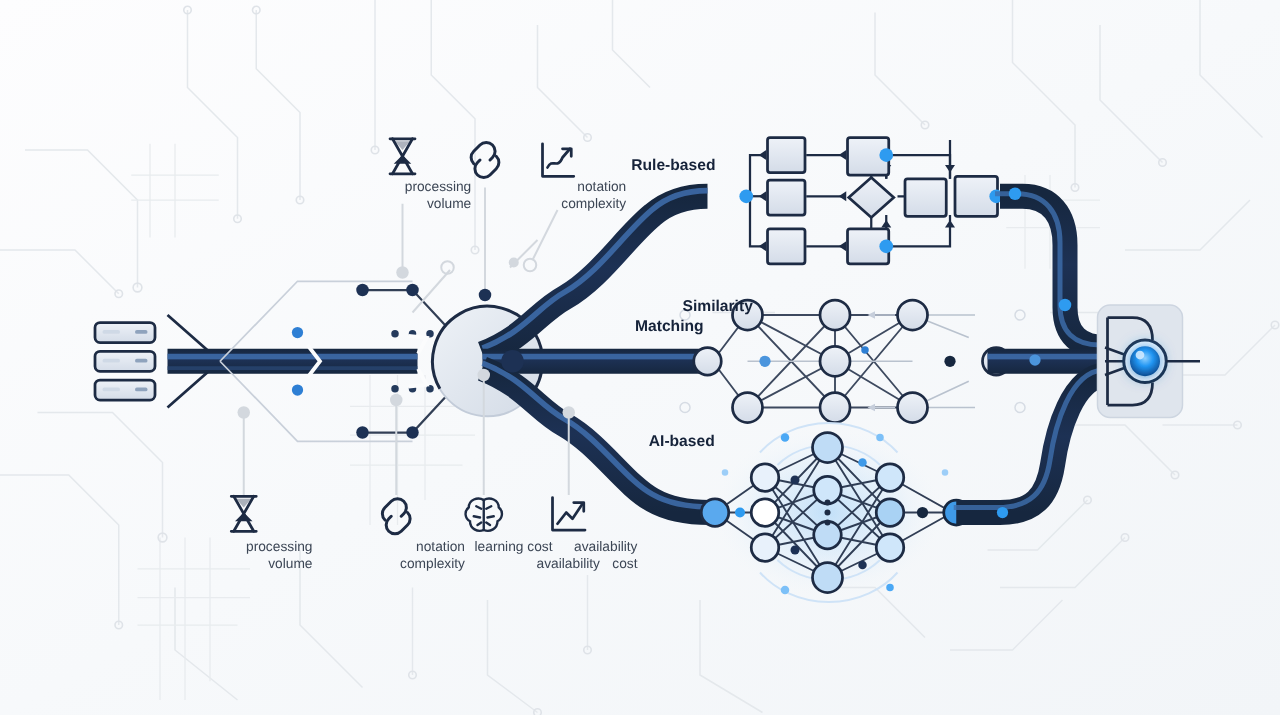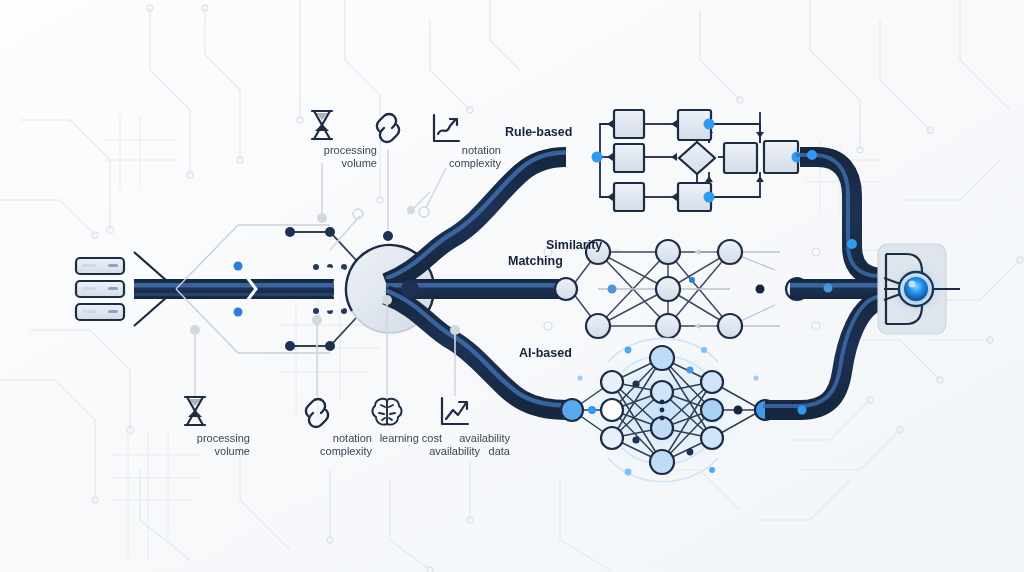--- a/index.html
+++ b/index.html
@@ -500,15 +500,15 @@
 <div class="lbl icon-lbl" style="left:140px;top:432px;">processing</div>
 <div class="lbl icon-lbl" style="left:140px;top:445px;">volume</div>
 
 <div class="lbl icon-lbl" style="left:262px;top:432px;">notation</div>
 <div class="lbl icon-lbl" style="left:262px;top:445px;">complexity</div>
 
 <div class="lbl icon-lbl" style="left:332px;top:432px;">learning cost</div>
 <div class="lbl icon-lbl" style="left:332px;top:445px;padding-left:38px;">availability</div>
 
 <div class="lbl icon-lbl" style="left:400px;top:432px;">availability</div>
-<div class="lbl icon-lbl" style="left:400px;top:445px;">data</div>
+<div class="lbl icon-lbl" style="left:400px;top:445px;">cost</div>
 
 </div>
 
 </body></html>

